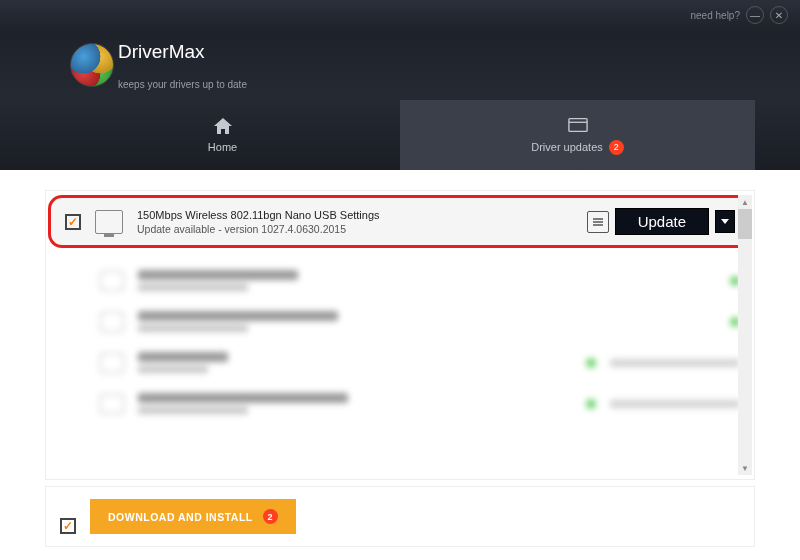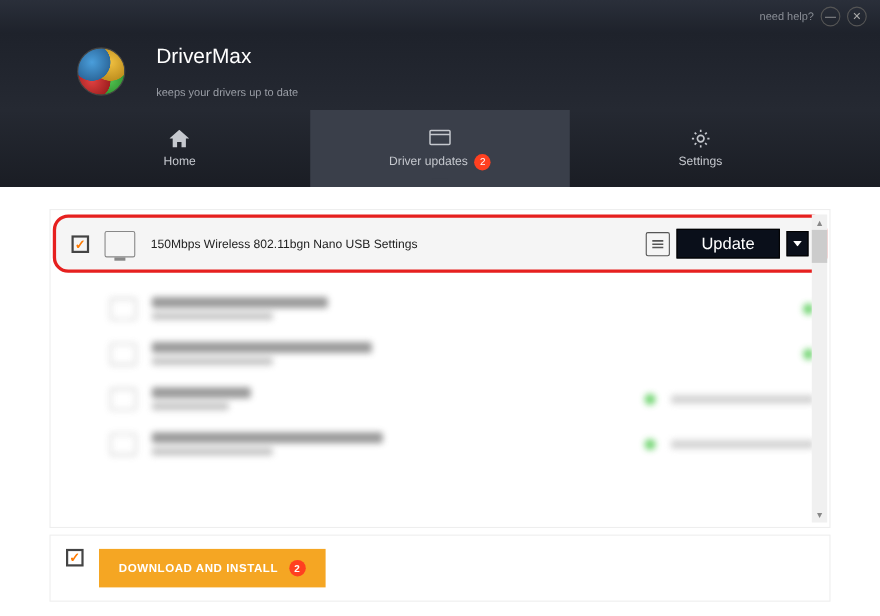--- a/index.html
+++ b/index.html
@@ -22,21 +22,21 @@
   display: flex; align-items: center; justify-content: center;
   color: #aaa; font-size: 10px; cursor: pointer;
 }
 
 .brand-area {
   height: 70px;
   background: linear-gradient(to bottom, #1e222b, #252932);
   display: flex;
   align-items: center;
   padding-left: 70px;
-  gap: 28px;
+  gap: 4px;
 }
 .logo {
   width: 44px; height: 44px;
   border-radius: 50%;
   background: radial-gradient(circle at 30% 30%, #4a9edb 0%, #2d6a9e 40%, transparent 41%),
               radial-gradient(circle at 70% 30%, #f0c040 0%, #c09020 40%, transparent 41%),
               radial-gradient(circle at 30% 70%, #e04040 0%, #a02020 40%, transparent 41%),
               radial-gradient(circle at 70% 70%, #50c050 0%, #2a8a2a 40%, transparent 41%),
               #222;
   border: 1px solid #444;
@@ -179,21 +179,21 @@
   position: absolute;
   right: 2px; top: 4px;
   width: 14px; height: 280px;
   background: #f0f0f0;
 }
 .scroll-arrow { height: 14px; display: flex; align-items: center; justify-content: center; color: #888; font-size: 8px; }
 .scroll-thumb { background: #ccc; height: 30px; margin-top: 0; }
 
 .bottom-action {
   display: flex;
-  align-items: flex-start;
+  align-items: flex-end;
   padding: 12px 14px;
   gap: 14px;
   background: #fff;
   border: 1px solid #eee;
   margin-top: 6px;
 }
 .install-btn {
   background: #f5a623;
   color: #fff;
   font-size: 10.5px;
@@ -247,39 +247,31 @@
       <svg width="22" height="16" viewBox="0 0 22 16">
           <rect x="1" y="1" width="20" height="14" rx="1" fill="none" stroke="#c5c8ce" stroke-width="1.5"></rect>
           <line x1="1" y1="5" x2="21" y2="5" stroke="#c5c8ce" stroke-width="1.5"></line>
         </svg>
     </div>
     <div class="nav-label-row">
       <span>Driver updates</span>
       <span class="badge">2</span>
     </div>
   </div>
-  <div class="nav-item">
-    <div class="nav-icon">
-      <svg width="18" height="18" viewBox="0 0 18 18">
-          <circle cx="9" cy="9" r="3" fill="none" stroke="#c5c8ce" stroke-width="1.5"></circle>
-          <path d="M9 1 L9 3 M9 15 L9 17 M1 9 L3 9 M15 9 L17 9 M3.5 3.5 L5 5 M13 13 L14.5 14.5 M3.5 14.5 L5 13 M13 5 L14.5 3.5" stroke="#c5c8ce" stroke-width="1.5"></path>
-        </svg>
-    </div>
-    <span>Settings</span>
-  </div>
 </div>
 
 <div class="content-area">
   <div class="list-wrap">
 
     <div class="driver-row highlight">
       <div class="chk checked"></div>
       <div class="dev-icon"></div>
       <div class="driver-text">
         <div class="driver-title">150Mbps Wireless 802.11bgn Nano USB Settings</div>
+        <div class="driver-sub">Update available - version 1027.4.0630.2015</div>
       </div>
       <div class="row-actions">
         <div class="detail-btn">
           <svg width="12" height="10" viewBox="0 0 12 10">
               <line x1="1" y1="2" x2="11" y2="2" stroke="#555" stroke-width="1.5"></line>
               <line x1="1" y1="5" x2="11" y2="5" stroke="#555" stroke-width="1.5"></line>
               <line x1="1" y1="8" x2="11" y2="8" stroke="#555" stroke-width="1.5"></line>
             </svg>
         </div>
         <div class="update-btn">Update</div>

